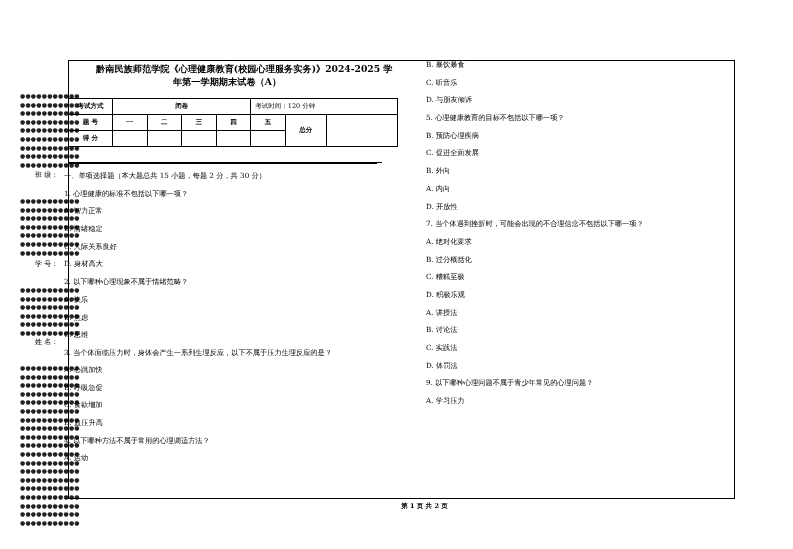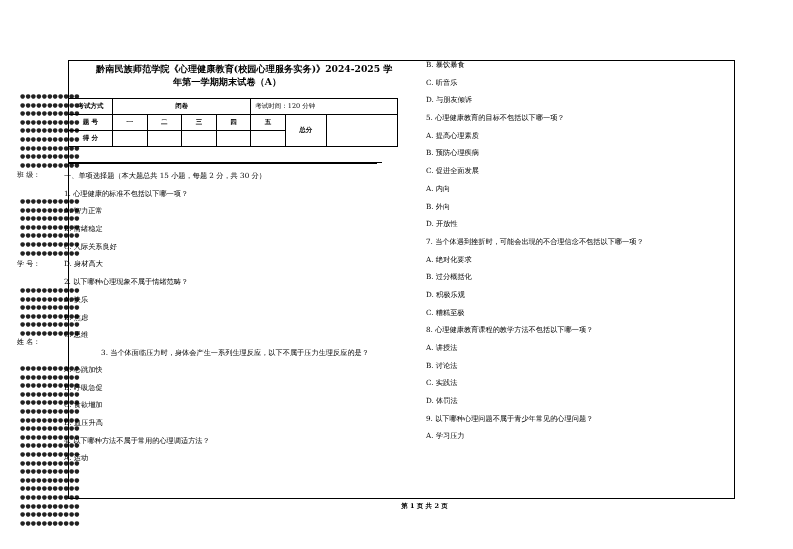--- a/index.html
+++ b/index.html
@@ -2,33 +2,33 @@
 <html><head>
 <meta charset="utf-8">
 <style>
   html, body { margin:0; padding:0; }
   body {
     width:793px; height:549px; background:#ffffff; position:relative; overflow:hidden;
     font-family: "DejaVu Serif", "Liberation Serif", serif; color:#000;
   }
   .binding { position:absolute; left:10px; top:0; width:50px; }
   .dots { position:absolute; left:10px; font-size:6px; letter-spacing:0.2px; line-height:8.6px; white-space:pre; font-family:"DejaVu Sans", sans-serif; color:#222; }
-  .bind-label { position:absolute; left:7px; font-size:7px; font-family:"DejaVu Sans", sans-serif; }
+  .bind-label { position:absolute; left:25px; font-size:7px; font-family:"DejaVu Sans", sans-serif; }
   .frame { position:absolute; left:68px; top:60px; width:667px; height:439px; border:1.5px solid #000; box-sizing:border-box; }
   .title { position:absolute; left:72px; top:62px; width:310px; font-weight:bold; font-size:9.2px; line-height:13px; text-align:center; }
   .title .l1 { display:block; text-align:right; white-space:nowrap;padding-left:24px; }
   table.info { position:absolute; left:68px; top:98px; width:330px; border-collapse:collapse; font-size:6.5px; }
   table.info td { border:1.2px solid #000; height:15px; text-align:center; padding:0; }
   table.info td.b { font-weight:bold; font-family:"DejaVu Sans", sans-serif; font-size:6.5px; }
   table.info td.left { text-align:left; padding-left:4px; }
   .blank-row { position:absolute; left:68px; top:149px; width:314px; height:14px; border-bottom:1.2px solid #000; box-sizing:border-box; }
   .section-rule { position:absolute; left:68px; top:163px; width:309px; height:0; border-top:1.2px solid #000; }
   .col { position:absolute; font-size:7.2px; line-height:17.7px; }
   .col .ln { white-space:nowrap; height:17.7px; }
-  .col .wrap { white-space:normal; line-height:12px; height:auto; padding:3px 0 2px 0;text-align:right; }
+  .col .wrap { white-space:normal; line-height:12px; height:auto; padding:3px 0 2px 0; }
   .colL { left:64px; top:167px; width:305px; }
   .colR { left:426px; top:44px; width:300px;margin-top:12px; }
   .footer { position:absolute; left:0; width:793px; top:502px; text-align:center; font-size:6.5px; font-weight:bold;margin-left:28px; }
 </style>
 </head>
 <body>
 
 <div class="binding">
   <div class="dots" style="top:92px" id="dotsA">●●●●●●●●●●●
 ●●●●●●●●●●●
@@ -141,32 +141,30 @@
   <div class="ln">4. 以下哪种方法不属于常用的心理调适方法？</div>
   <div class="ln">A. 运动</div>
 </div>
 <div class="section-rule"></div>
 
 <div class="col colR">
   <div class="ln">B. 暴饮暴食</div>
   <div class="ln">C. 听音乐</div>
   <div class="ln">D. 与朋友倾诉</div>
   <div class="ln">5. 心理健康教育的目标不包括以下哪一项？</div>
-  <div class="ln">A. 提高心理素质</div>
   <div class="ln">B. 预防心理疾病</div>
   <div class="ln">C. 促进全面发展</div>
+  <div class="ln">B. 外向</div>
   <div class="ln">A. 内向</div>
-  <div class="ln">B. 外向</div>
   <div class="ln">D. 开放性</div>
   <div class="ln">7. 当个体遇到挫折时，可能会出现的不合理信念不包括以下哪一项？</div>
   <div class="ln">A. 绝对化要求</div>
   <div class="ln">B. 过分概括化</div>
+  <div class="ln">C. 糟糕至极</div>
   <div class="ln">D. 积极乐观</div>
-  <div class="ln">C. 糟糕至极</div>
-  <div class="ln">8. 心理健康教育课程的教学方法不包括以下哪一项？</div>
   <div class="ln">A. 讲授法</div>
   <div class="ln">B. 讨论法</div>
   <div class="ln">C. 实践法</div>
   <div class="ln">D. 体罚法</div>
   <div class="ln">9. 以下哪种心理问题不属于青少年常见的心理问题？</div>
   <div class="ln">A. 学习压力</div>
 </div>
 
 <div class="footer">第 1 页 共 2 页</div>
 

